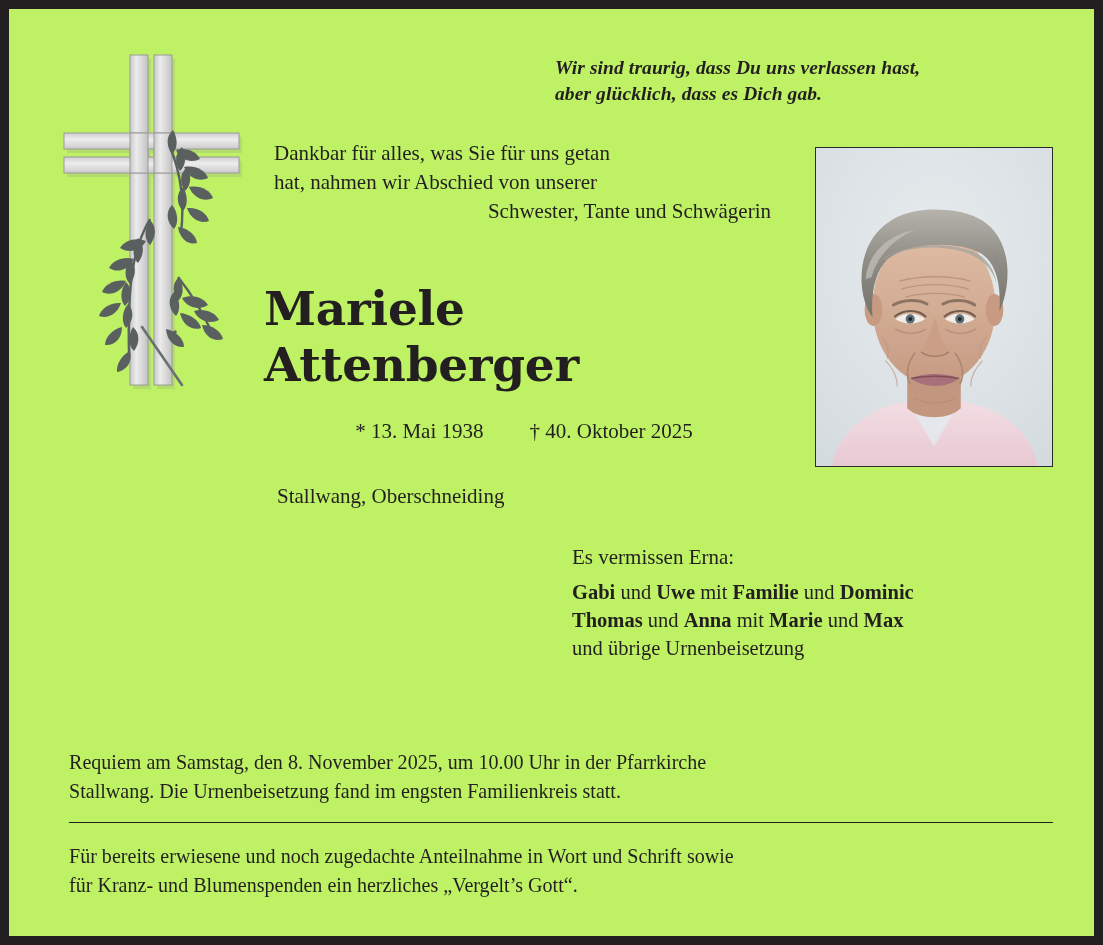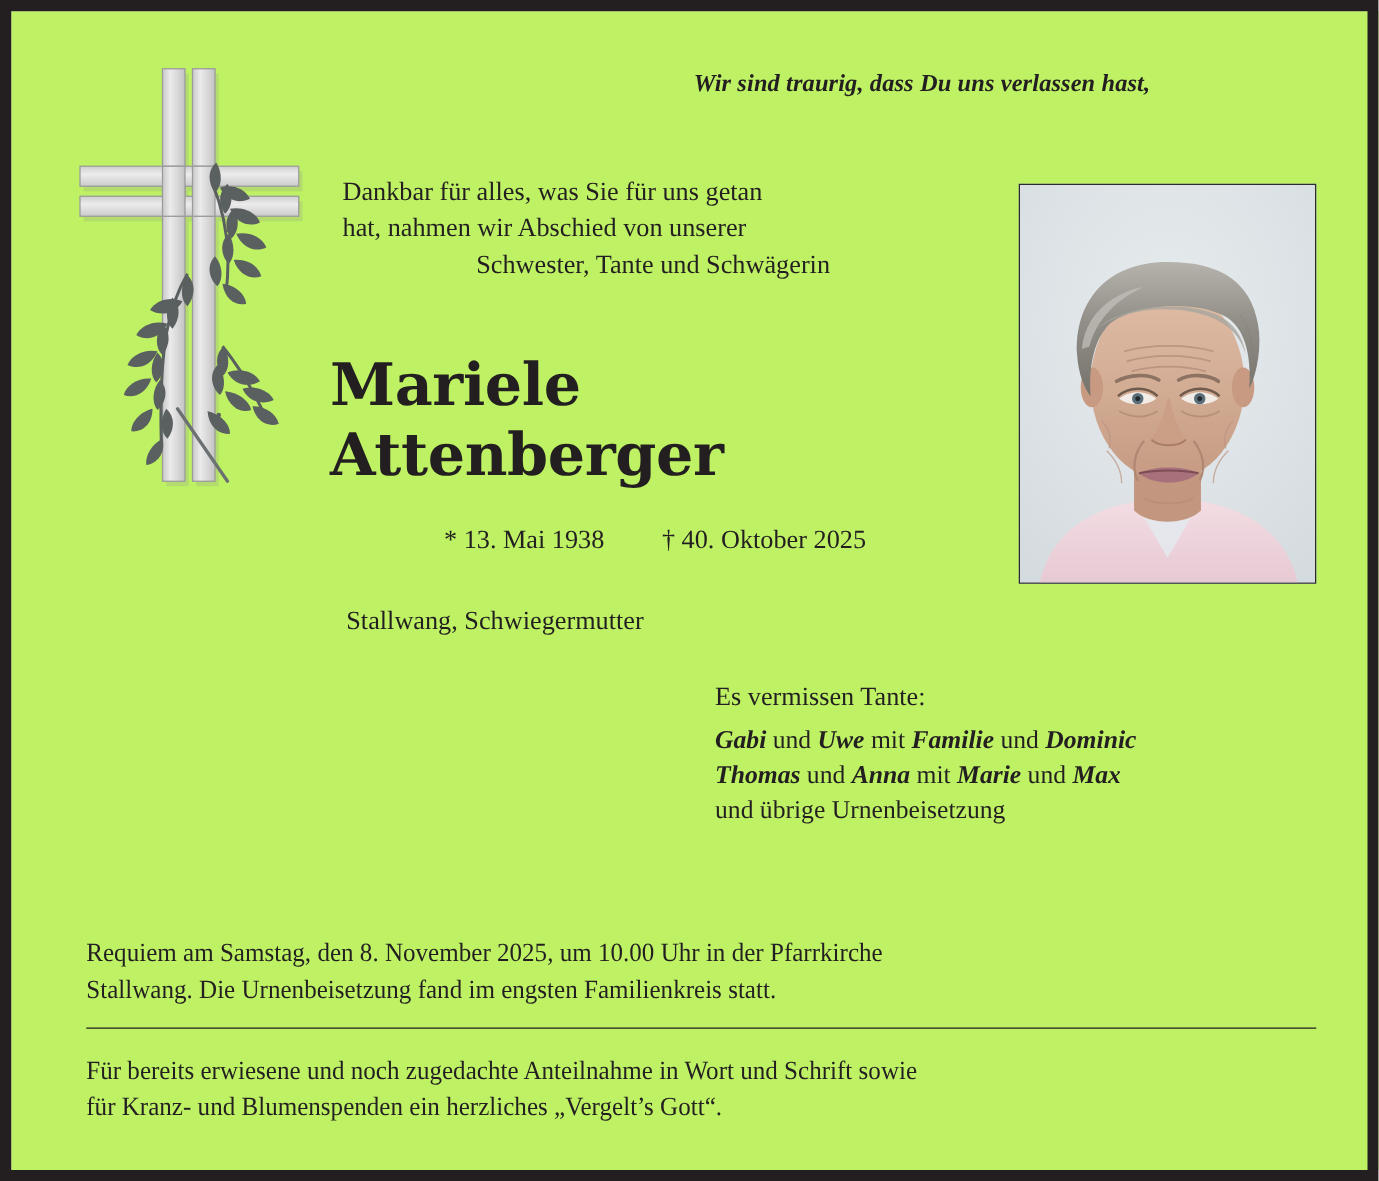--- a/index.html
+++ b/index.html
@@ -69,21 +69,21 @@
     position: absolute;
     left: 265px;
     top: 130px;
     width: 497px;
     font-size: 21px;
     line-height: 29px;
     text-align: justify;
     text-justify: inter-word;
     color: #231f20;
   }
-  .intro .lastline { text-align: center; }
+  .intro .lastline { text-align: right; }
 
   
   .name-block {
     position: absolute;
     left: 255px;
     top: 272px;
     width: 520px;
     text-align: left;
   }
   .name-line {
@@ -130,21 +130,21 @@
     line-height: 30px;
     color: #231f20;
     margin-bottom: 6px;
   }
   .mourner-line {
     font-size: 20.5px;
     line-height: 28px;
     color: #231f20;
     white-space: nowrap;
   }
-  .mourner-line b { font-weight: bold; font-style: italic; }
+  .mourner-line b { font-weight: bold; }
 
   
   .requiem {
     position: absolute;
     left: 60px;
     top: 739px;
     width: 984px;
     font-family: "Liberation Serif", "DejaVu Serif", serif;
     font-size: 21px;
     line-height: 29px;
@@ -291,20 +291,21 @@
           <circle cx="146" cy="252" r="2"></circle>
           <circle cx="158" cy="266" r="2"></circle>
           <circle cx="135" cy="270" r="1.8"></circle>
           <circle cx="121" cy="281" r="1.8"></circle>
         </g>
       </svg>
     </div>
 
     <div class="epigraph">
       <div>Wir sind traurig, dass Du uns verlassen hast,</div>
+      <div>aber glücklich, dass es Dich gab.</div>
     </div>
 
     <div class="portrait">
       <svg viewBox="0 0 238 320" xmlns="http://www.w3.org/2000/svg" preserveAspectRatio="none">
         <defs>
           <radialGradient id="bgGrad" cx="0.5" cy="0.35" r="0.85">
             <stop offset="0%" stop-color="#e7ecee"></stop>
             <stop offset="100%" stop-color="#d3dade"></stop>
           </radialGradient>
           <linearGradient id="hairGrad" x1="0" y1="0" x2="0" y2="1">
@@ -392,24 +393,24 @@
 
     <div class="name-block">
       <div class="name-line">Mariele</div>
       <div class="name-line">Attenberger</div>
     </div>
 
     <div class="dates">
       <span>* 13. Mai 1938</span><span class="gap"></span><span>† 40. Oktober 2025</span>
     </div>
 
-    <div class="places">Stallwang, Schwiegermutter</div>
+    <div class="places">Stallwang, Oberschneiding</div>
 
     <div class="mourners">
-      <div class="mourners-head">Es vermissen Tante:</div>
+      <div class="mourners-head">Es vermissen Erna:</div>
       <div id="mourner-lines">
           <div class="mourner-line"><b>Gabi</b><span> und </span><b>Uwe</b><span> mit </span><b>Familie</b><span> und </span><b>Dominic</b></div>
           <div class="mourner-line"><b>Thomas</b><span> und </span><b>Anna</b><span> mit </span><b>Marie</b><span> und </span><b>Max</b></div>
           <div class="mourner-line"><span>und übrige Urnenbeisetzung</span></div>
         </div>
     </div>
 
     <div class="requiem">
       <div>Requiem am Samstag, den 8. November 2025, um 10.00 Uhr in der Pfarrkirche</div>
       <div class="lastline">Stallwang. Die Urnenbeisetzung fand im engsten Familienkreis statt.</div>

